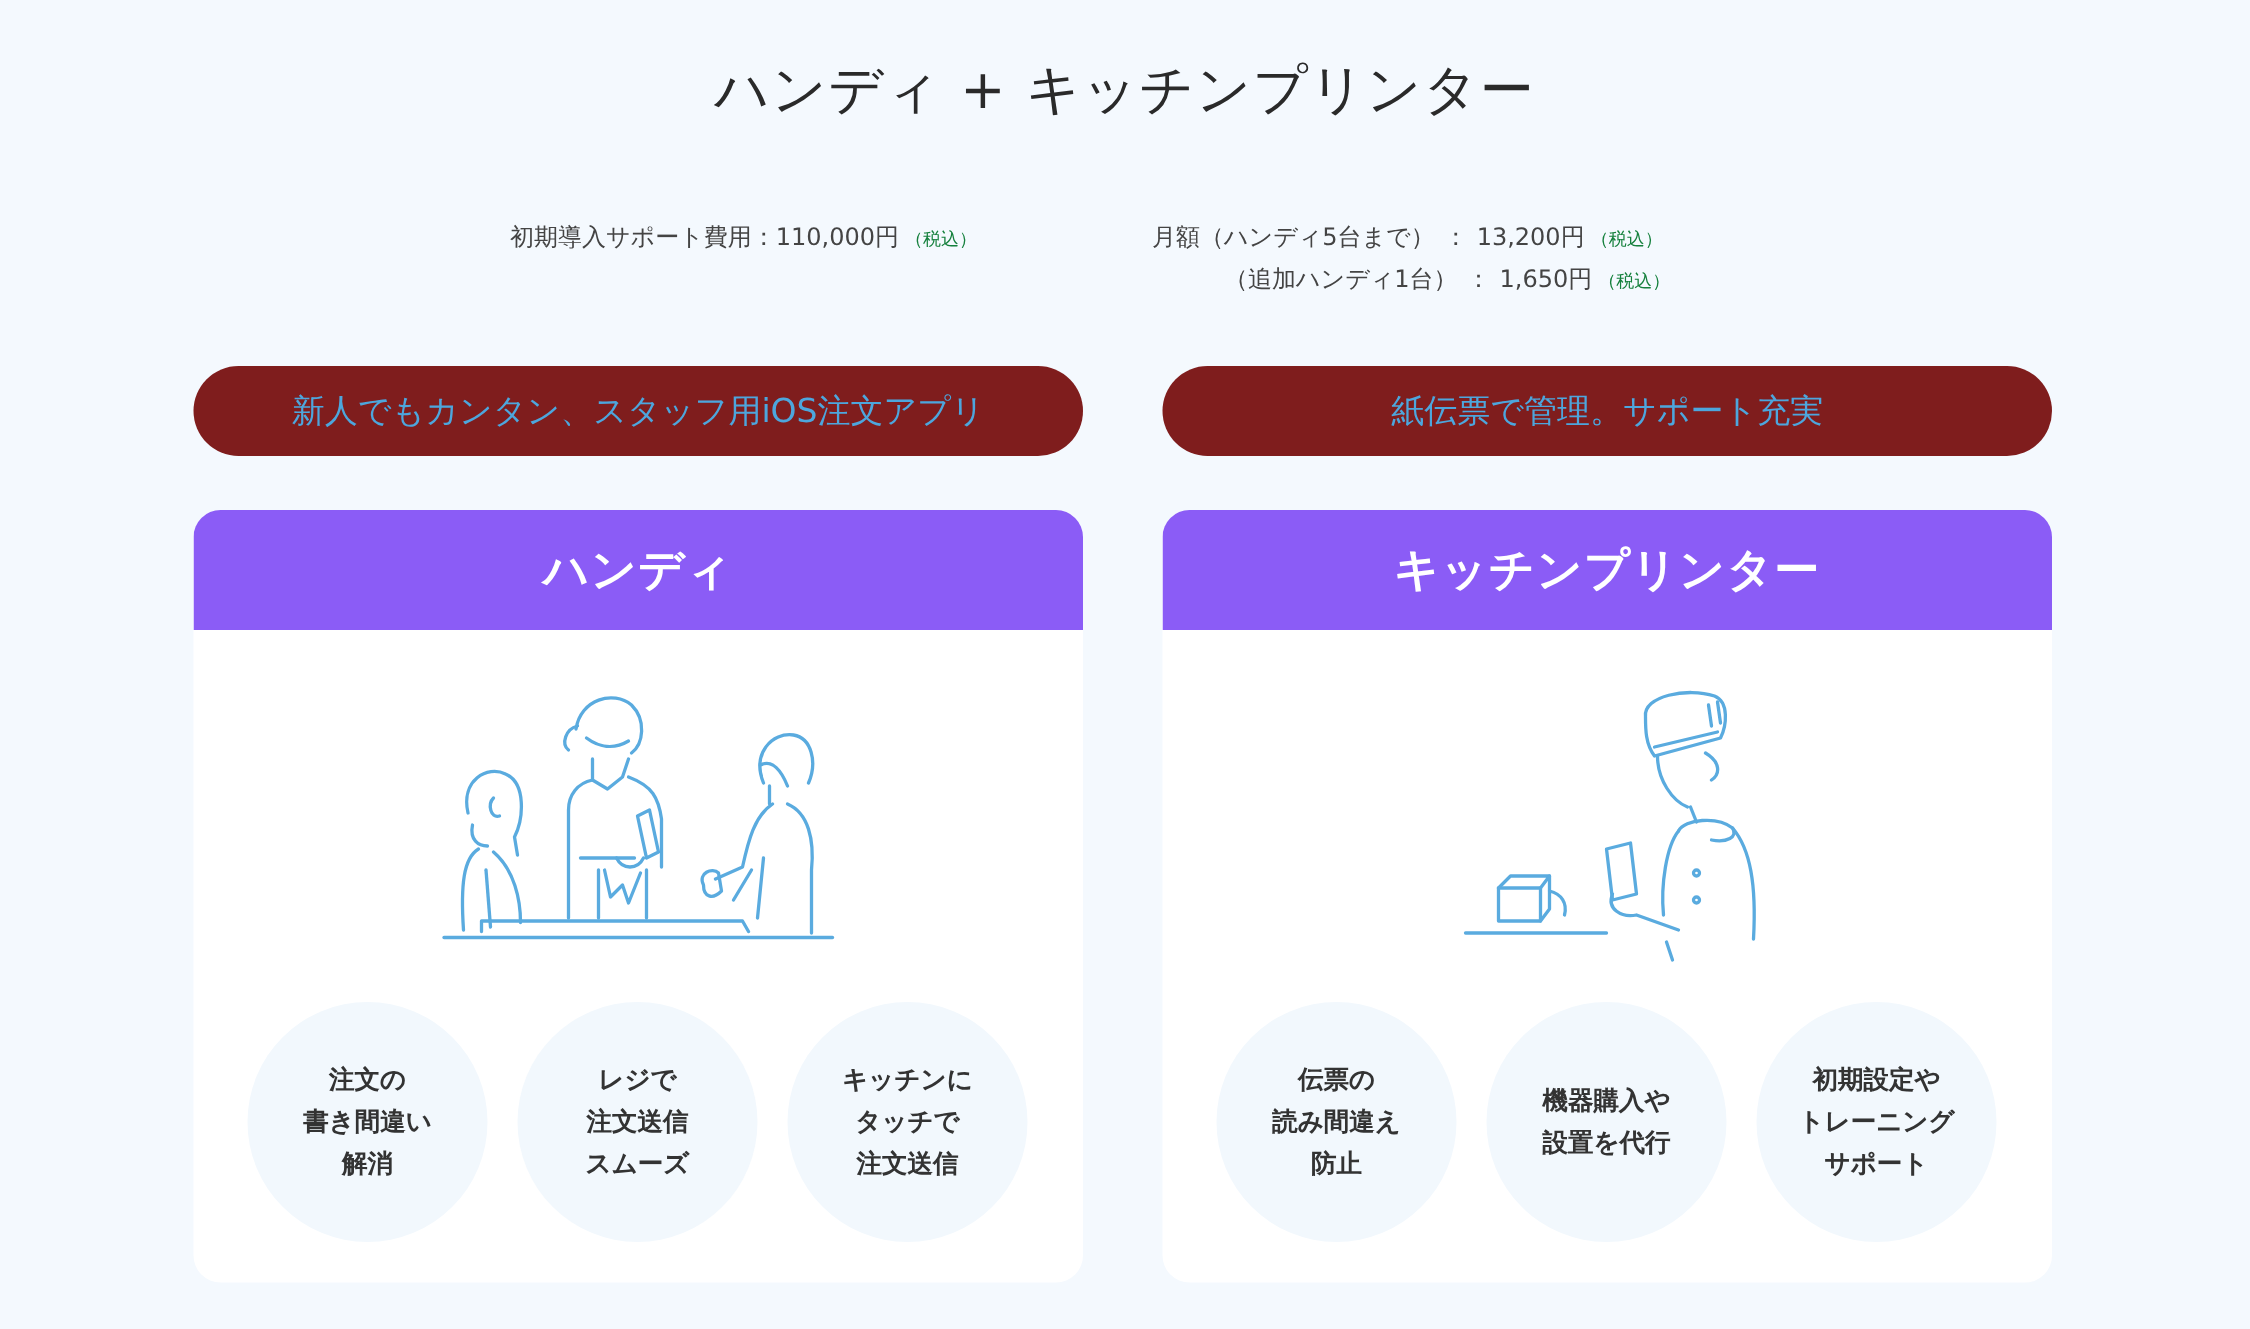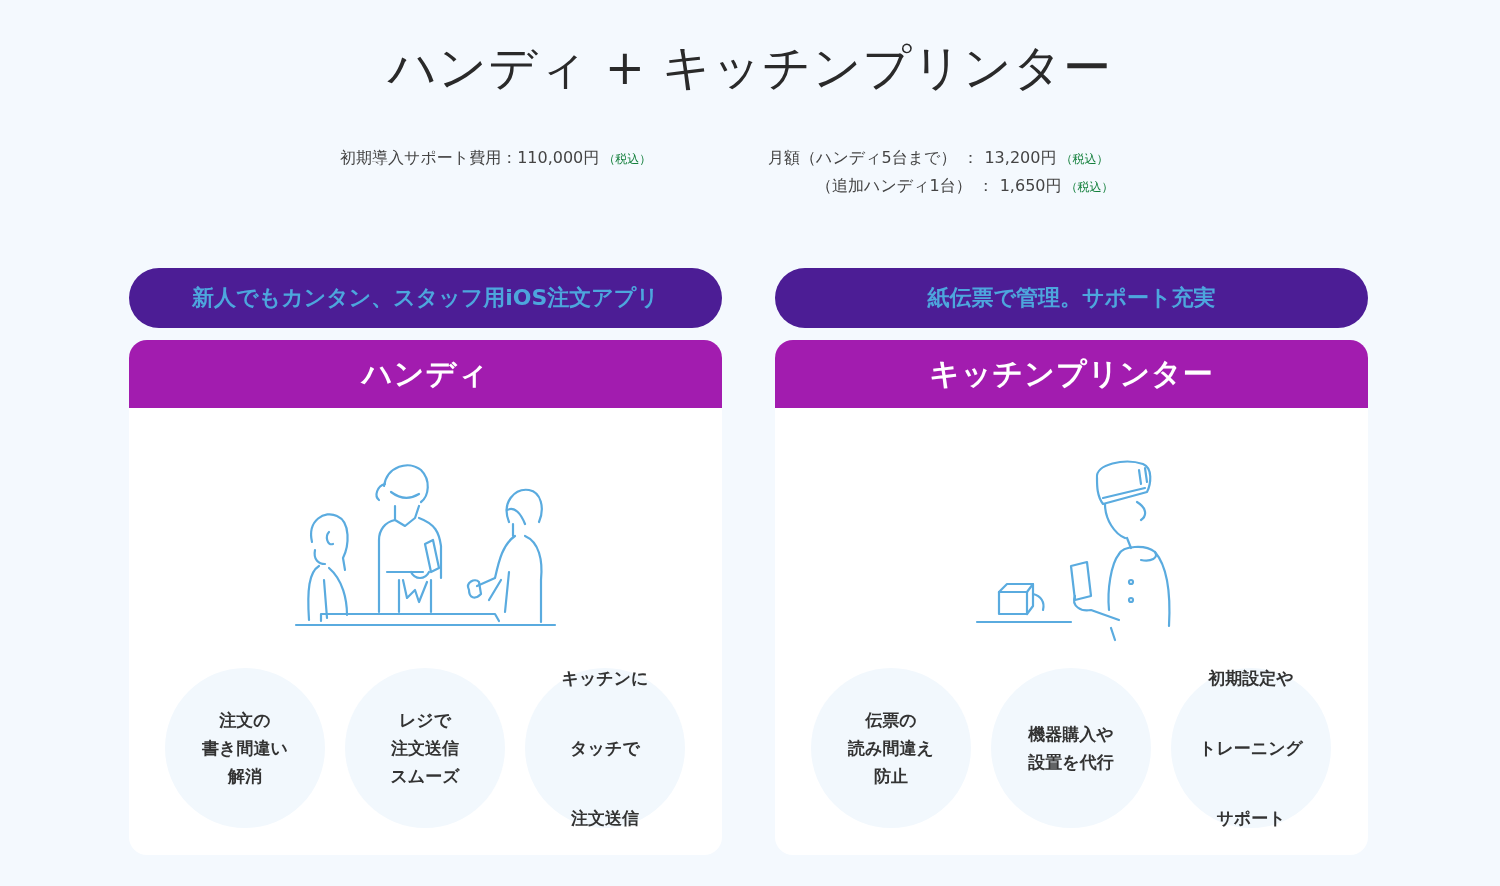--- a/index.html
+++ b/index.html
@@ -6,71 +6,71 @@
     html, body {
       width: 1500px; height: 886px; overflow: hidden;
       background: #f4f9fe;
       font-family: "DejaVu Sans", "Liberation Sans", sans-serif;
       color: #333;
     }
     .page { position: relative; width: 1500px; height: 886px; }
 
     .title {
       position: absolute; top: 36px; left: 0; width: 1500px;
-      text-align: center; font-size: 48px; font-weight: 400;
+      text-align: center; font-size: 36px; font-weight: 400;
       color: #2a2a2a; letter-spacing: 1px;
     }
 
     .pricing {
       position: absolute; top: 146px; left: 0; width: 1500px; height: 60px;
       font-size: 16px; color: #444;
     }
     .price-initial { position: absolute; left: 340px; top: 2px; white-space: nowrap; }
     .price-monthly { position: absolute; left: 768px; top: 2px; white-space: nowrap; }
     .price-extra { position: absolute; left: 816px; top: 30px; white-space: nowrap; }
     .tax { font-size: 12px; color: #15803d; margin-left: 4px; }
     .sep { margin: 0 6px; }
 
     .pill {
-      position: absolute; top: 268px; height: 60px; width: 593px;
-      background: #4c1d95; border-radius: 30px;
+      position: absolute; top: 244px; height: 60px; width: 593px;
+      background: #7f1d1d; border-radius: 30px;
       display: flex; align-items: center; justify-content: center;
-      color: #4da6dd; font-size: 22px; font-weight: bold;
+      color: #4da6dd; font-size: 22px; font-weight: normal;
     }
     .pill-left { left: 129px; }
     .pill-right { left: 775px; text-align: center; }
 
     .card {
       position: absolute; top: 340px; width: 593px; height: 515px;
       background: #ffffff; border-radius: 18px; overflow: hidden;
     }
     .card-left { left: 129px; }
     .card-right { left: 775px; }
     .card-header {
-      height: 68px; background: #a21caf;
+      height: 80px; background: #8b5cf6;
       display: flex; align-items: center; justify-content: center;
       color: #ffffff; font-size: 30px; font-weight: bold; letter-spacing: 1px;
     }
     .illust {
       position: absolute; top: 110px; left: 0; width: 593px; height: 200px;
     }
     .illust svg { position: absolute; }
 
     .features {
       position: absolute; top: 328px; left: 0; width: 593px; height: 160px;
     }
     .feature {
       position: absolute; top: 0; width: 160px; height: 160px; border-radius: 50%;
       background: #f2f8fd;
       display: flex; flex-direction: column; align-items: center; justify-content: center;
       font-size: 17px; font-weight: bold; color: #333; line-height: 28px; text-align: center;
     }
     .f1 { left: 36px; }
     .f2 { left: 216px; }
-    .f3 { left: 396px; gap: 42px; }
+    .f3 { left: 396px; }
     .stroke { fill: none; stroke: #5aabdf; stroke-width: 2.2; stroke-linecap: round; stroke-linejoin: round; }
   </style>
 </head>
 <body>
 
 <div class="page">
 
   <h1 class="title">ハンディ + キッチンプリンター</h1>
 
   <div class="pricing">

